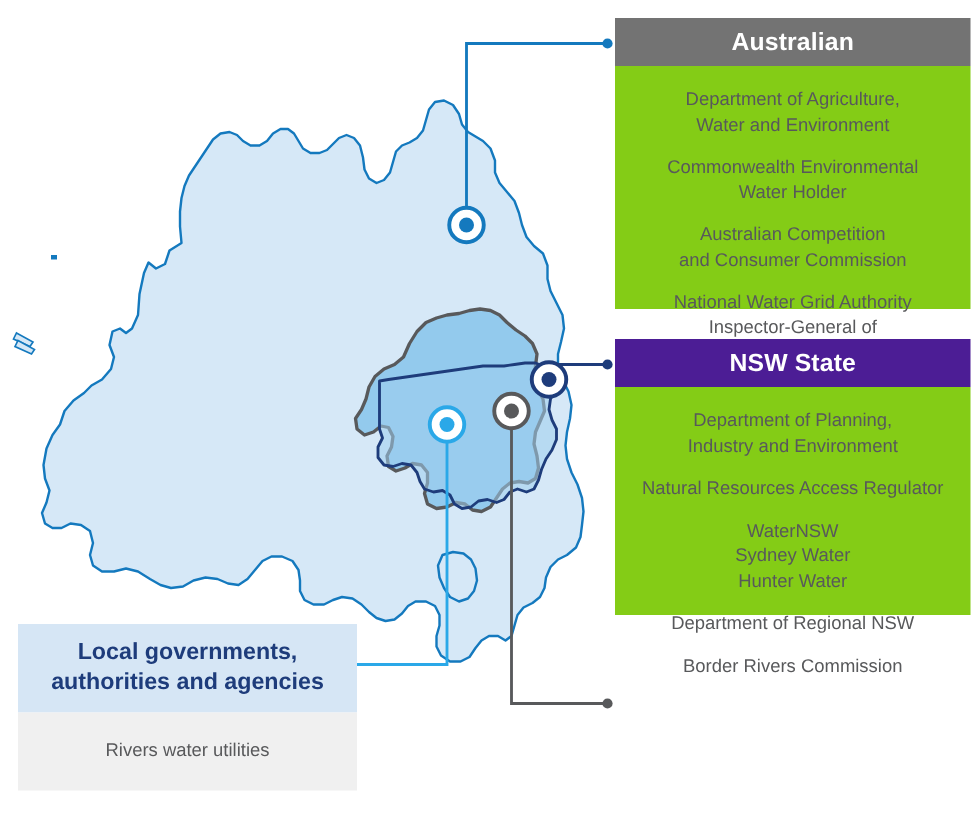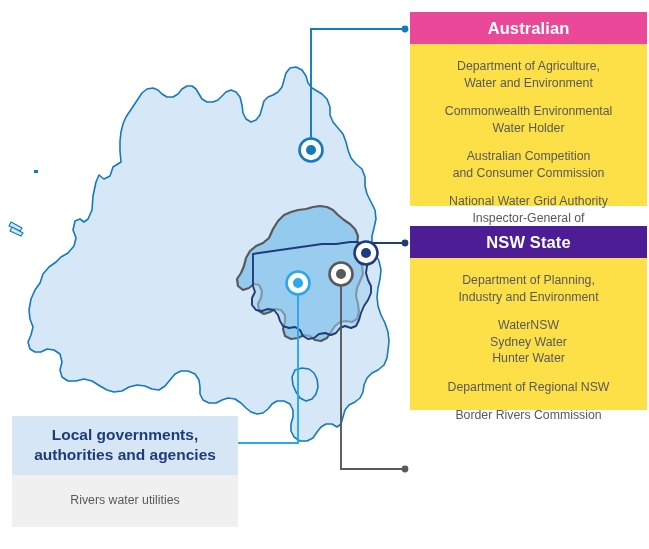--- a/index.html
+++ b/index.html
@@ -40,35 +40,35 @@
     height: 32px;
     line-height: 32px;
     text-align: center;
     color: #ffffff;
     font-weight: bold;
     font-size: 16.5px;
     letter-spacing: 0.1px;
     box-sizing: border-box;
   }
   .panel-body {
-    background: #fde047;
+    background: #84cc16;
     padding: 10px 10px 10px 10px;
     box-sizing: border-box;
   }
   .panel-entry {
     text-align: center;
     font-size: 12.3px;
     line-height: 16.5px;
     color: #58595b;
     padding: 6px 4px 6px 4px;
   }
 
   
   #panel-australian { top: 12px; }
-  #panel-australian .panel-header { background: #ec4899; }
+  #panel-australian .panel-header { background: #737373; }
   #panel-australian .panel-body { height: 162px; padding-top: 8px; }
 
   #panel-nsw { top: 226px; }
   #panel-nsw .panel-header { background: #4c1d95; }
   #panel-nsw .panel-body { height: 152px; padding-top: 8px; }
 
   #panel-mdb { top: 452px; }
   #panel-mdb .panel-header { background: #595959; }
   #panel-mdb .panel-body { height: 65px; padding-top: 16px; }
 
@@ -226,20 +226,21 @@
       <div class="panel-entry">Commonwealth Environmental<br>Water Holder</div>
       <div class="panel-entry">Australian Competition<br>and Consumer Commission</div>
       <div class="panel-entry">National Water Grid Authority<br>Inspector-General of<br>Water Compliance</div>
     </div>
   </div>
 
   <div class="panel" id="panel-nsw">
     <div class="panel-header">NSW State</div>
     <div class="panel-body">
       <div class="panel-entry">Department of Planning,<br>Industry and Environment</div>
+      <div class="panel-entry">Natural Resources Access Regulator</div>
       <div class="panel-entry">WaterNSW<br>Sydney Water<br>Hunter Water</div>
       <div class="panel-entry">Department of Regional NSW</div>
       <div class="panel-entry">Border Rivers Commission</div>
     </div>
   </div>
 
 
   <div id="panel-local">
     <div class="local-header">Local governments,<br>authorities and agencies</div>
     <div class="local-body">

